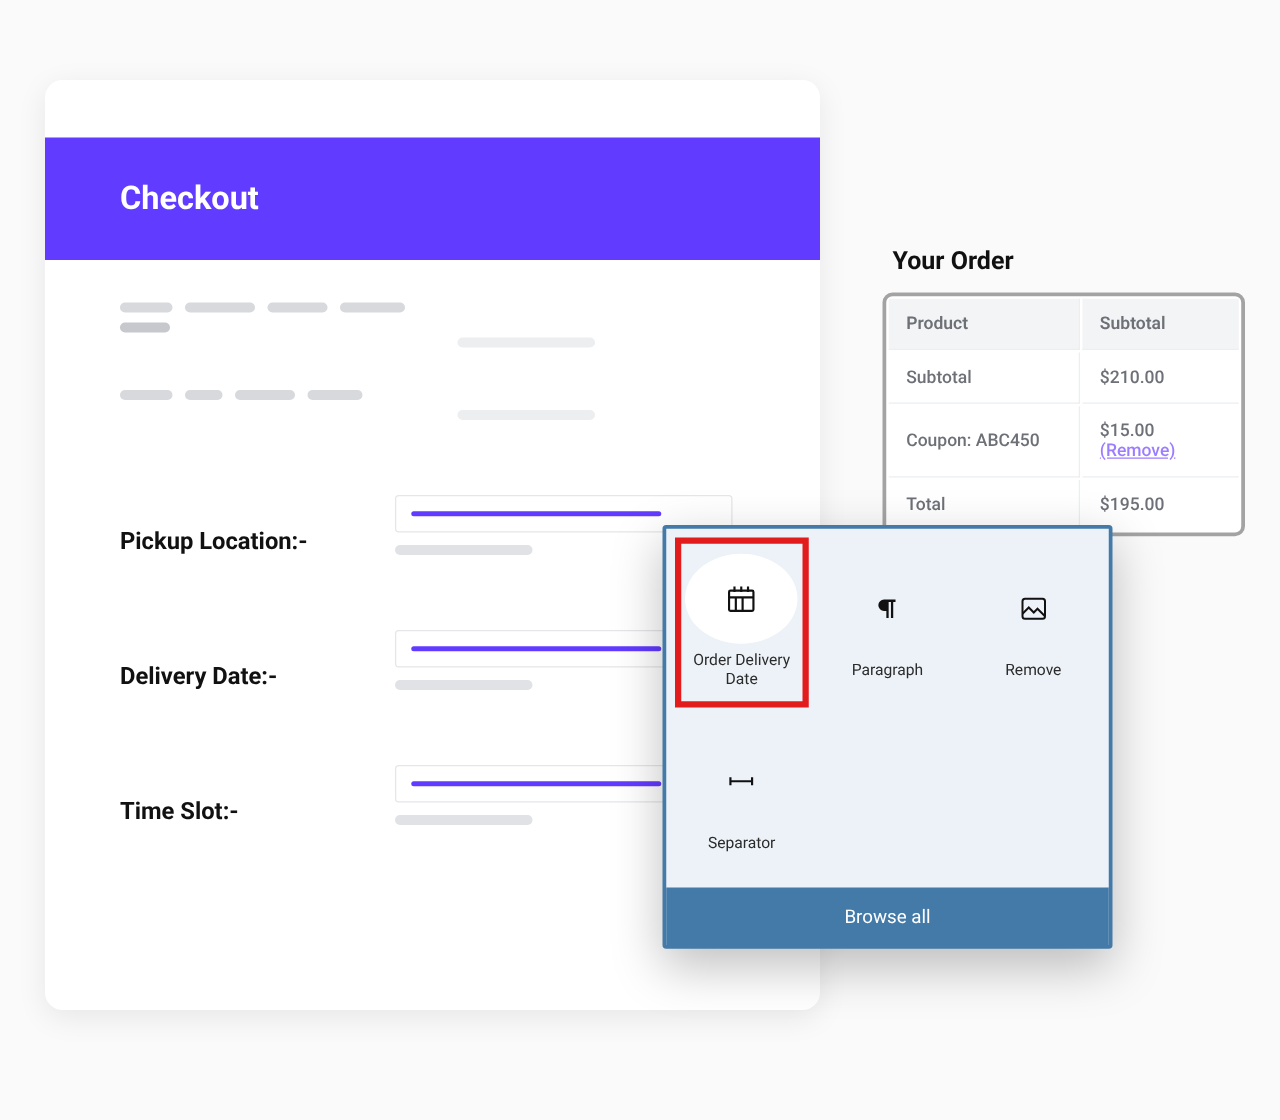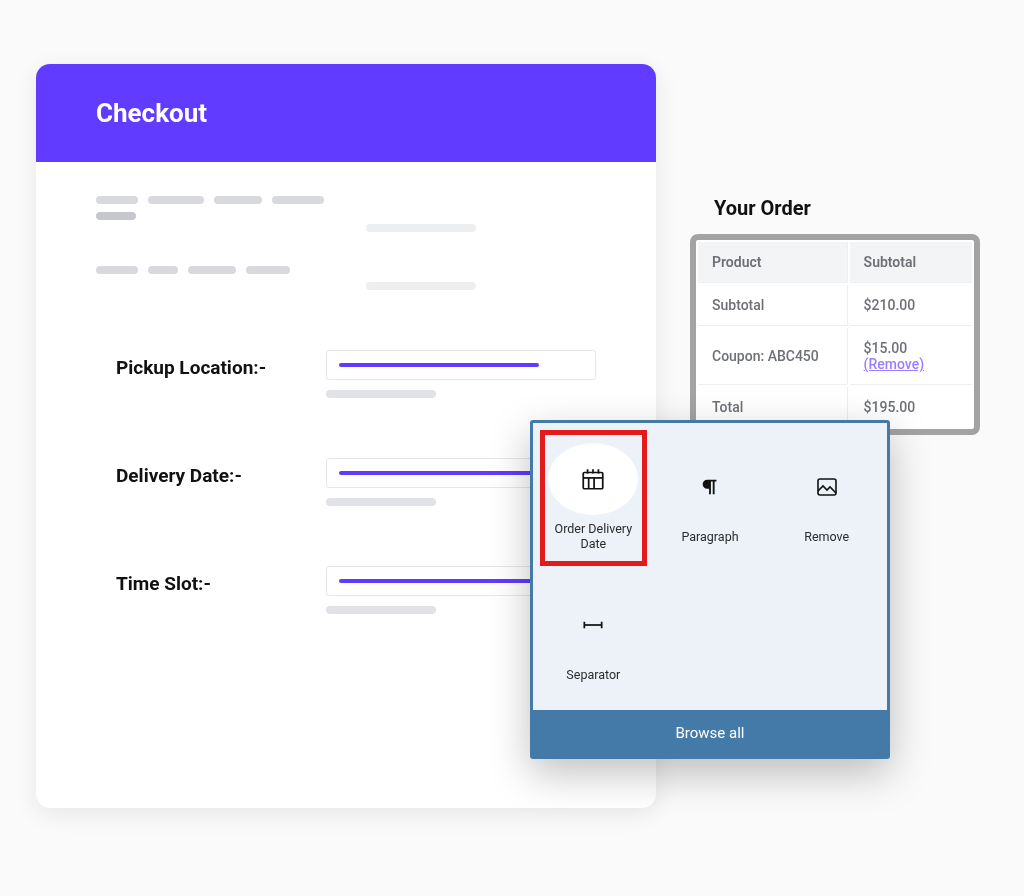--- a/index.html
+++ b/index.html
@@ -21,43 +21,43 @@
     border-radius: 14px;
     box-shadow: 0 6px 24px rgba(0,0,0,0.08);
     overflow: hidden;
   }
   .checkout-header {
     background: #613bff;
     color: #fff;
     padding: 34px 60px;
     font-size: 26px;
     font-weight: 700;
+    margin-top: 46px;
   }
   .checkout-body {
     padding: 34px 60px 40px 60px;
   }
   .skel-row {
     display: flex;
     gap: 10px;
     margin-bottom: 8px;
     flex-wrap: wrap;
   }
   .skel {
     height: 8px;
     background: #d7d9dd;
     border-radius: 4px;
   }
   .skel.darker { background: #c6c8cd; }
   .skel.light { background: #eceef0; }
   .skelgroup2 { margin-top: 34px; }
   .field-row {
     display: flex;
-    align-items: flex-start;
+    align-items: flex-end;
     margin-top: 60px;
-    margin-left: 20px;
   }
   .field-row:first-of-type { margin-top: 52px; }
   .field-label {
     width: 220px;
     font-size: 19px;
     font-weight: 700;
     color: #111;
     padding-top: 6px;
   }
   .field-input-col { flex: 1; }
@@ -95,26 +95,27 @@
   }
   .order-title {
     font-size: 20px;
     font-weight: 700;
     color: #111;
     margin-bottom: 14px;
     margin-left: 24px;
   }
   .order-table {
     width: 100%;
-    border: 6px solid #a3a3a3;
+    border: 3px solid #a3a3a3;
     border-radius: 8px;
     overflow: hidden;
     background: #fff;
     font-size: 14px;
     color: #6d7076;
+    margin-left: 16px;
   }
   .order-table tr { border-bottom: 1px solid #eceef0; }
   .order-table tr:last-child { border-bottom: none; }
   .order-table th, .order-table td {
     padding: 12px 14px;
     text-align: left;
     border-bottom: 1px solid #eceef0;
     border-right: 1px solid #eceef0;
     font-weight: 500;
   }

